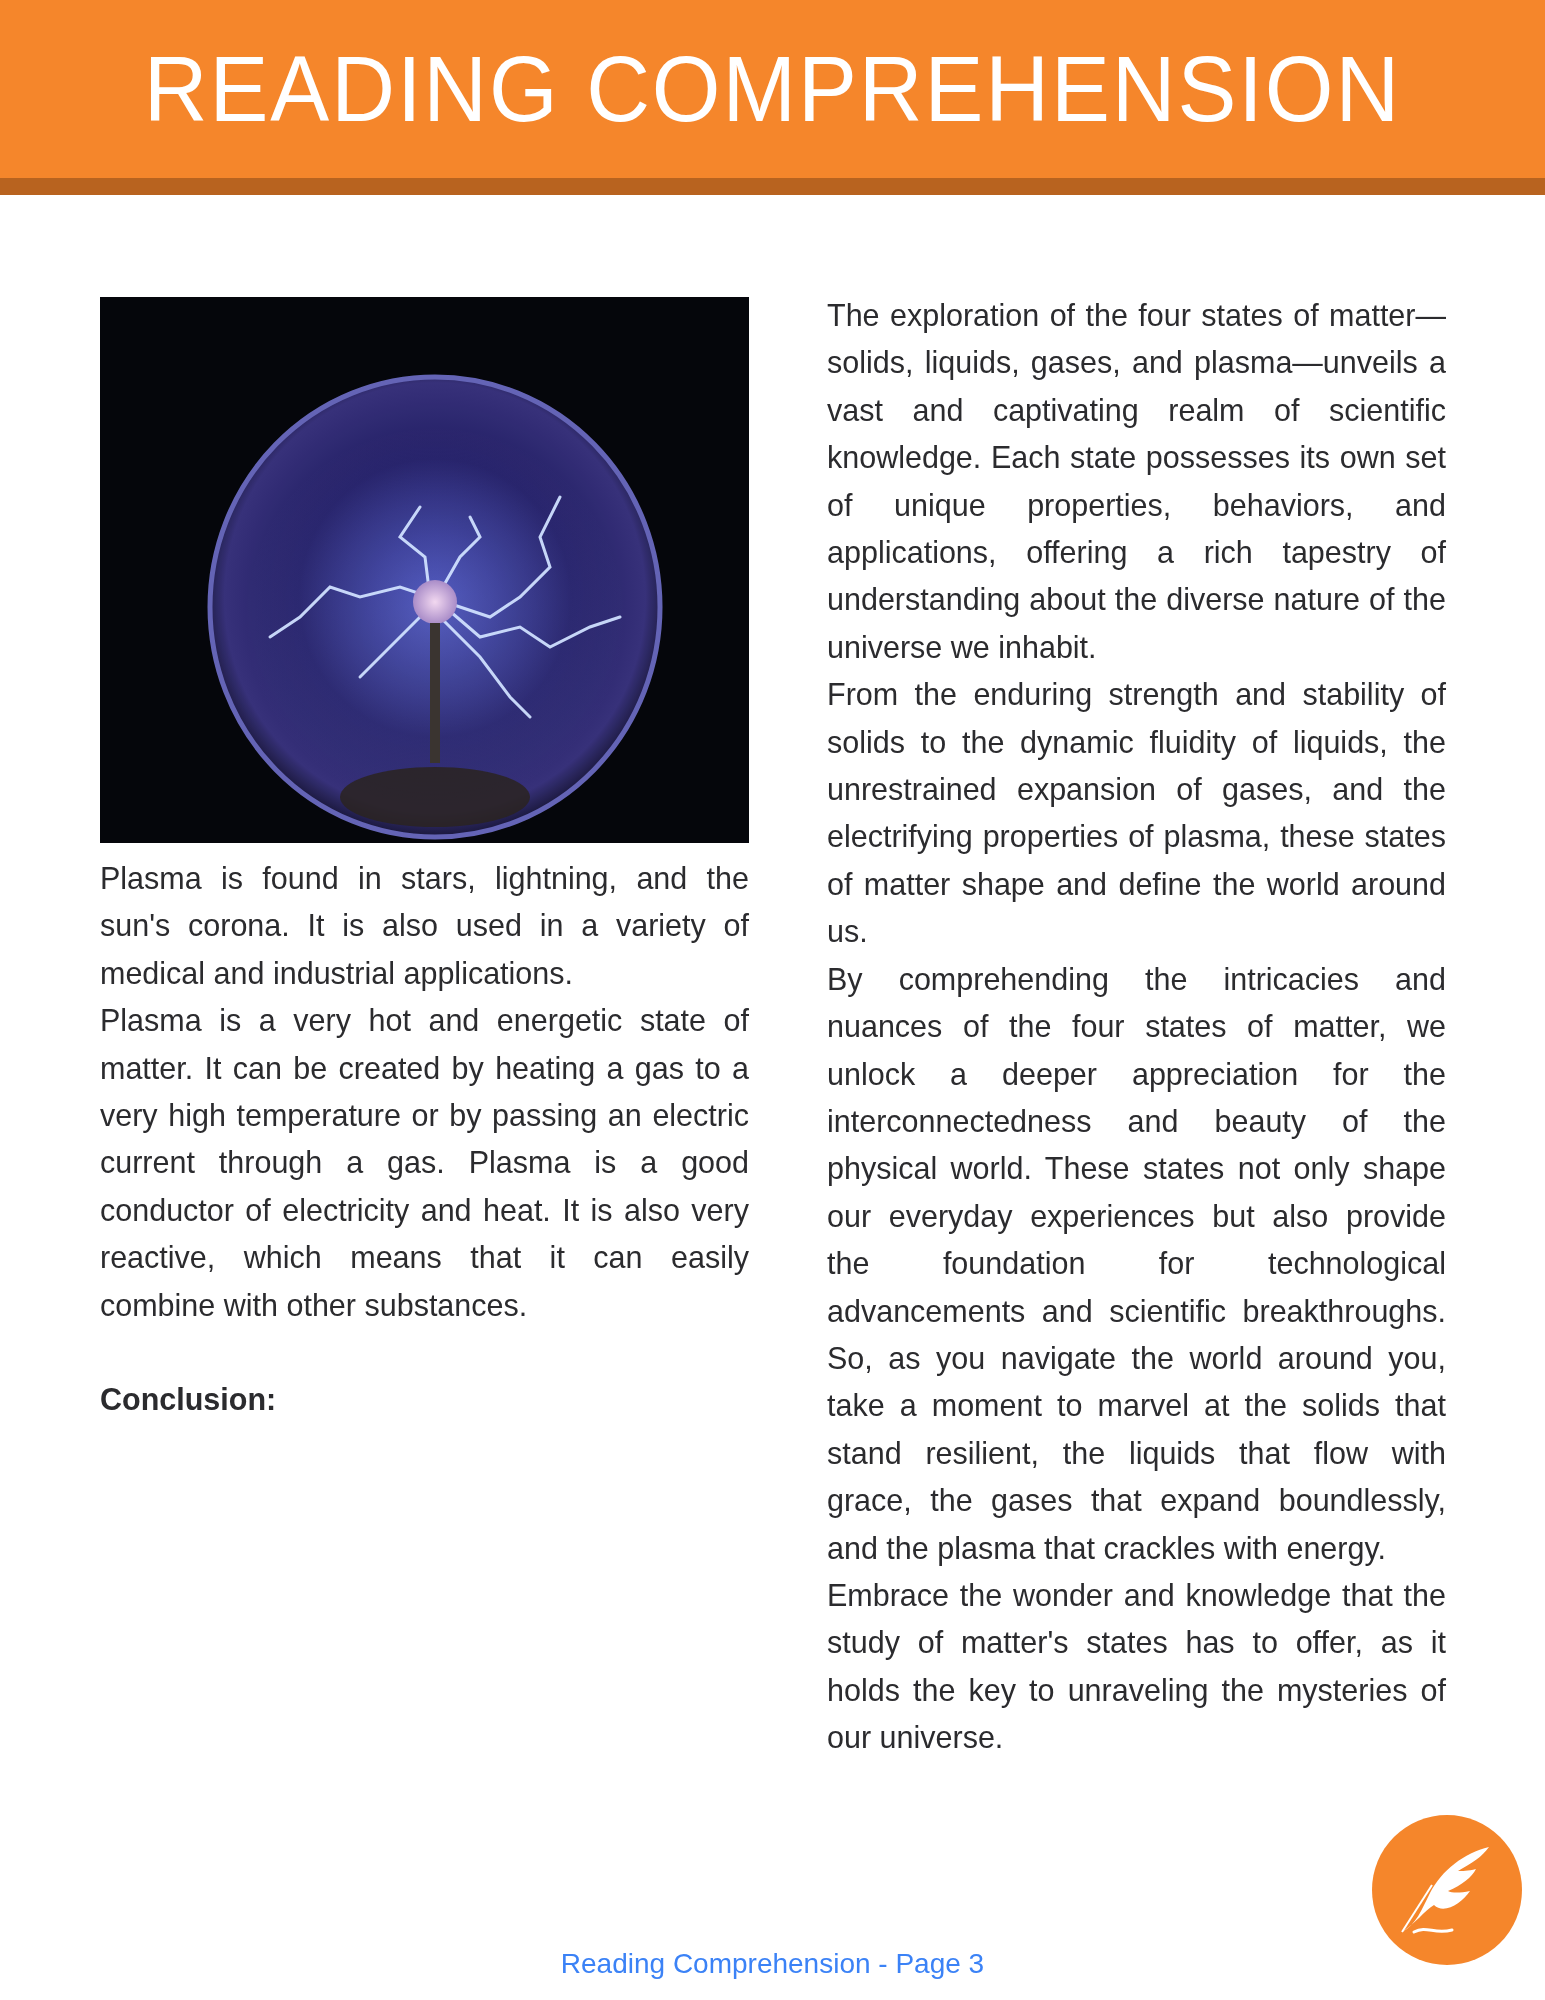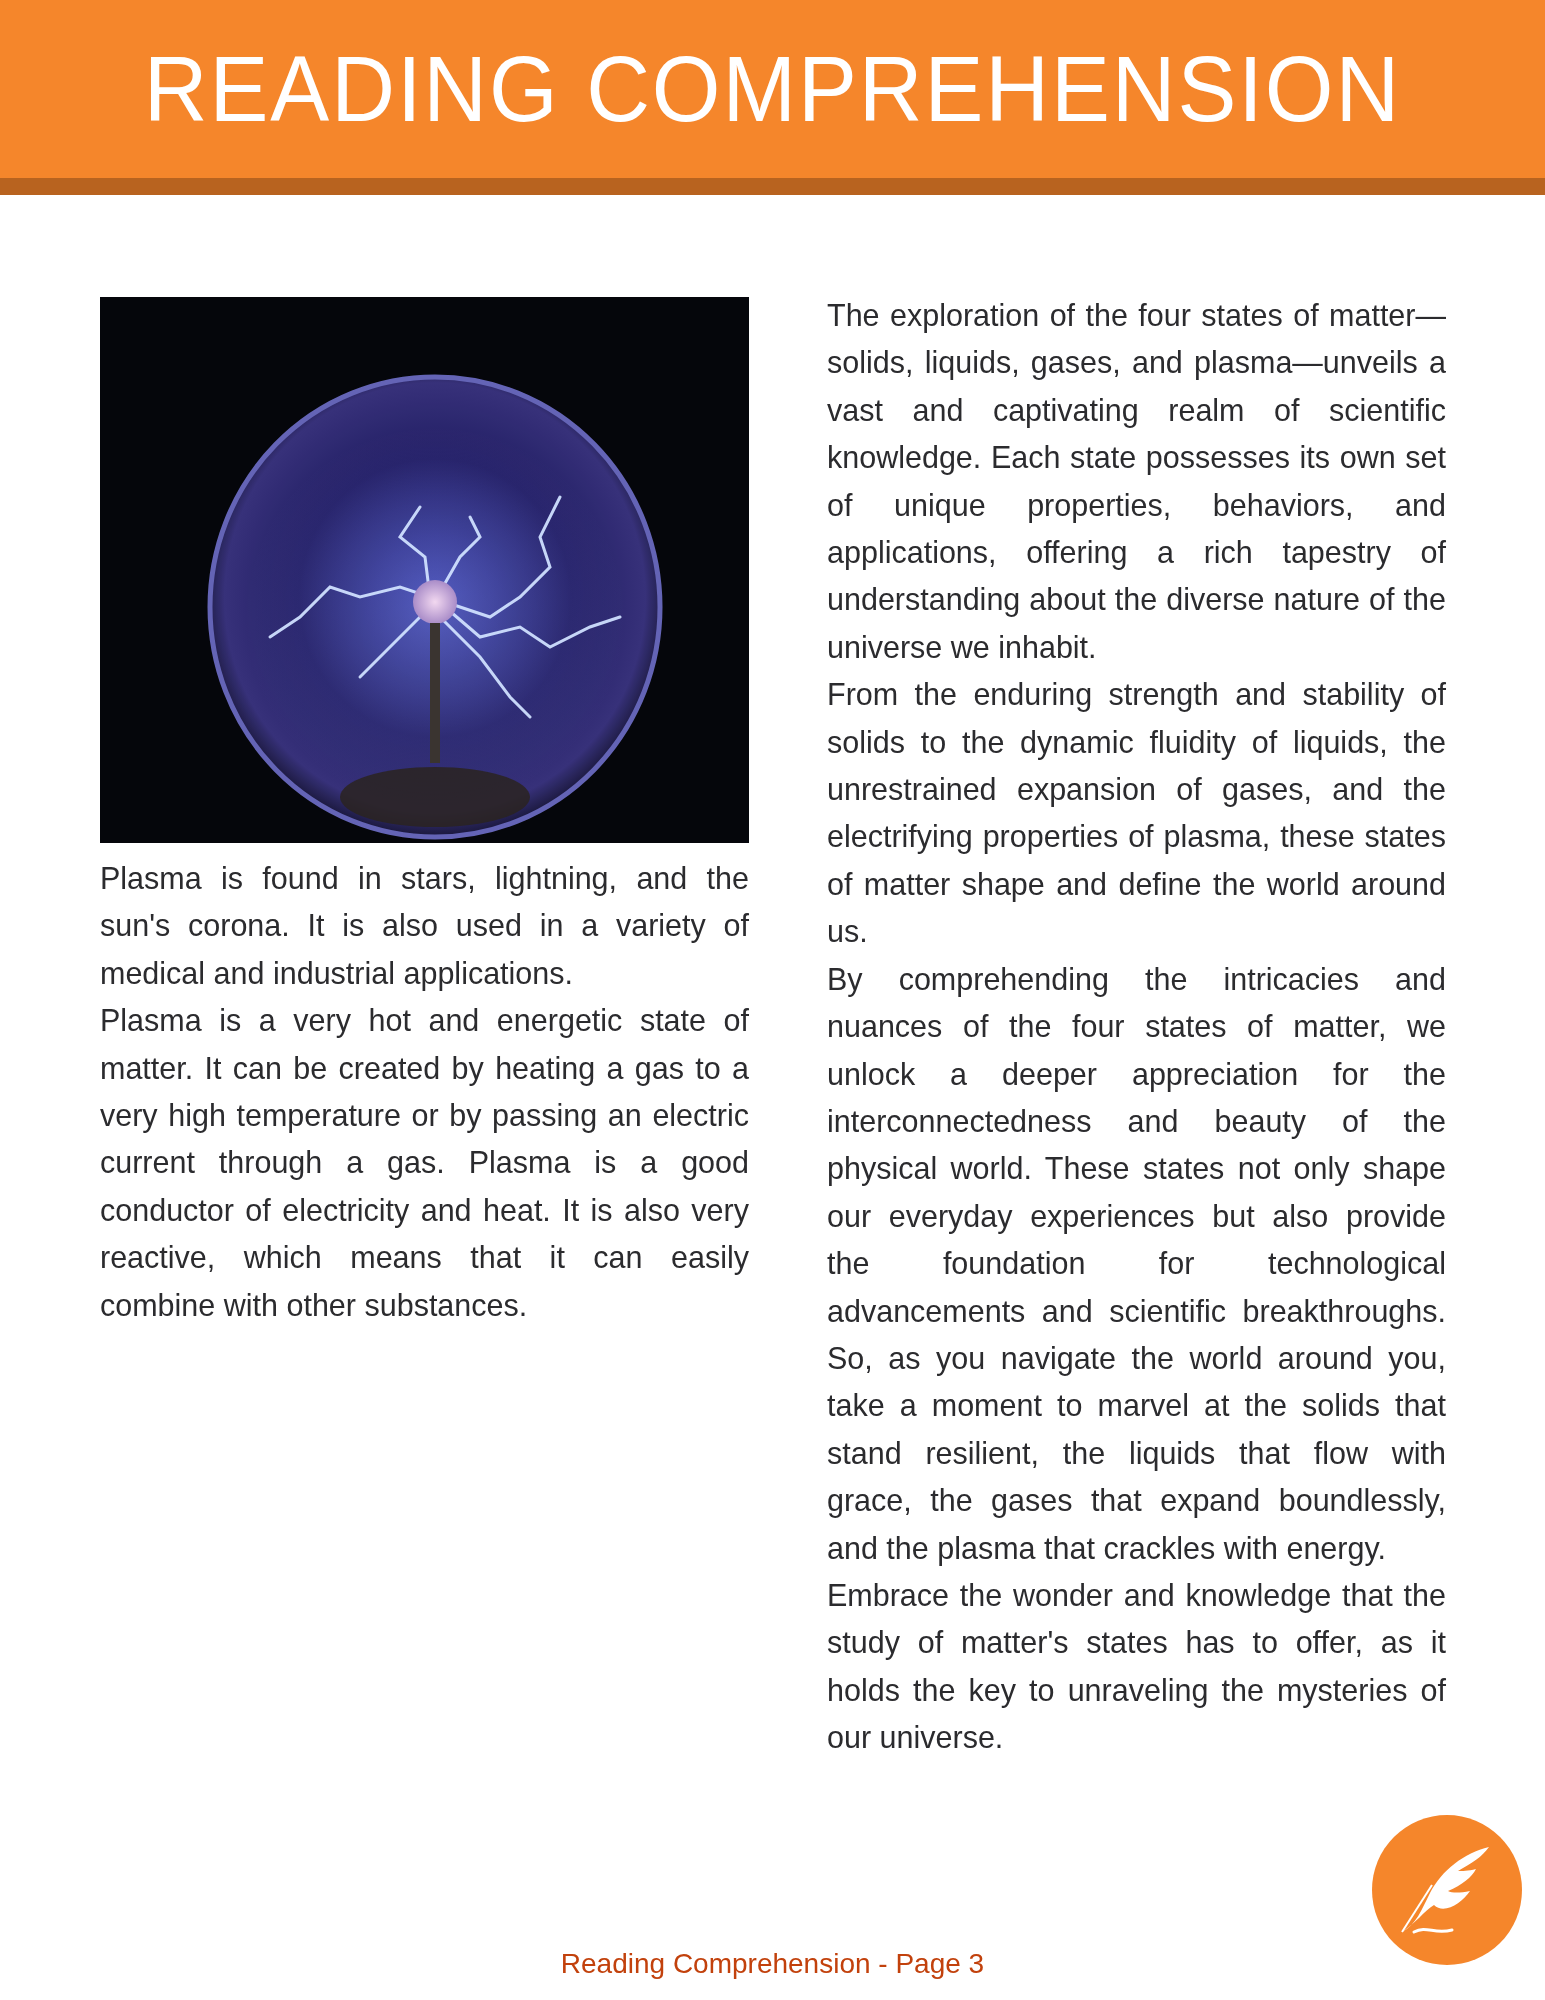--- a/index.html
+++ b/index.html
@@ -9,21 +9,21 @@
   .header-band { position:absolute; left:0; top:178px; width:1545px; height:17px; background:#B8631F; }
   .title { position:absolute; left:0; top:0; width:1545px; height:178px; display:flex; align-items:center; justify-content:center;
            color:#ffffff; font-size:92px; letter-spacing:2px; font-weight:400; transform:scaleX(0.96); }
   .photo { position:absolute; left:100px; top:297px; width:649px; height:546px; background:#05060b; overflow:hidden; }
   .col { position:absolute; font-size:30.5px; line-height:47.4px; text-align:justify; }
   .col p { margin:0; }
   .left { left:100px; top:855px; width:649px; }
   .right { left:827px; top:292px; width:619px; }
   .gap { height:47.4px; }
   .heading { font-weight:700; }
-  .footer { position:absolute; left:0; top:1948px; width:1545px; text-align:center; font-size:28px; color:#c2410c; }
+  .footer { position:absolute; left:0; top:1948px; width:1545px; text-align:center; font-size:28px; color:#3b82f6; }
   .logo { position:absolute; left:1372px; top:1815px; width:150px; height:150px; border-radius:50%; background:#F5862B; }
 </style>
 </head>
 <body>
 
 <div class="header"></div>
 <div class="header-band"></div>
 <div class="title">READING COMPREHENSION</div>
 
 <div class="photo">
@@ -59,20 +59,21 @@
     <circle cx="335" cy="305" r="22" fill="url(#core)"></circle>
     <rect x="330" y="326" width="10" height="140" fill="#3a3430"></rect>
     <ellipse cx="335" cy="500" rx="95" ry="30" fill="#2a2320" opacity="0.85"></ellipse>
   </svg>
 </div>
 
 <div class="col left">
   <p>Plasma is found in stars, lightning, and the sun's corona. It is also used in a variety of medical and industrial applications.</p>
   <p>Plasma is a very hot and energetic state of matter. It can be created by heating a gas to a very high temperature or by passing an electric current through a gas. Plasma is a good conductor of electricity and heat. It is also very reactive, which means that it can easily combine with other substances.</p>
   <div class="gap"></div>
+  <p class="heading">Conclusion:</p>
 </div>
 
 <div class="col right">
   <p>The exploration of the four states of matter—solids, liquids, gases, and plasma—unveils a vast and captivating realm of scientific knowledge. Each state possesses its own set of unique properties, behaviors, and applications, offering a rich tapestry of understanding about the diverse nature of the universe we inhabit.</p>
   <p>From the enduring strength and stability of solids to the dynamic fluidity of liquids, the unrestrained expansion of gases, and the electrifying properties of plasma, these states of matter shape and define the world around us.</p>
   <p>By comprehending the intricacies and nuances of the four states of matter, we unlock a deeper appreciation for the interconnectedness and beauty of the physical world. These states not only shape our everyday experiences but also provide the foundation for technological advancements and scientific breakthroughs. So, as you navigate the world around you, take a moment to marvel at the solids that stand resilient, the liquids that flow with grace, the gases that expand boundlessly, and the plasma that crackles with energy.</p>
   <p>Embrace the wonder and knowledge that the study of matter's states has to offer, as it holds the key to unraveling the mysteries of our universe.</p>
 </div>
 
 <div class="footer">Reading Comprehension - Page 3</div>

